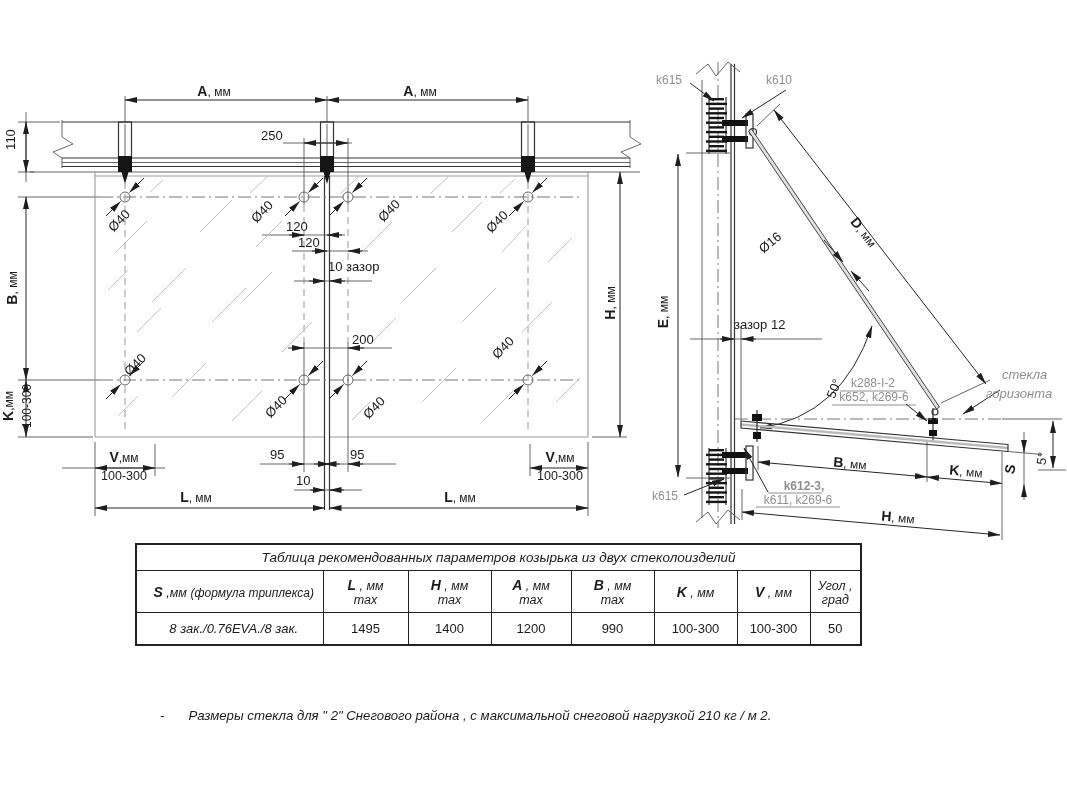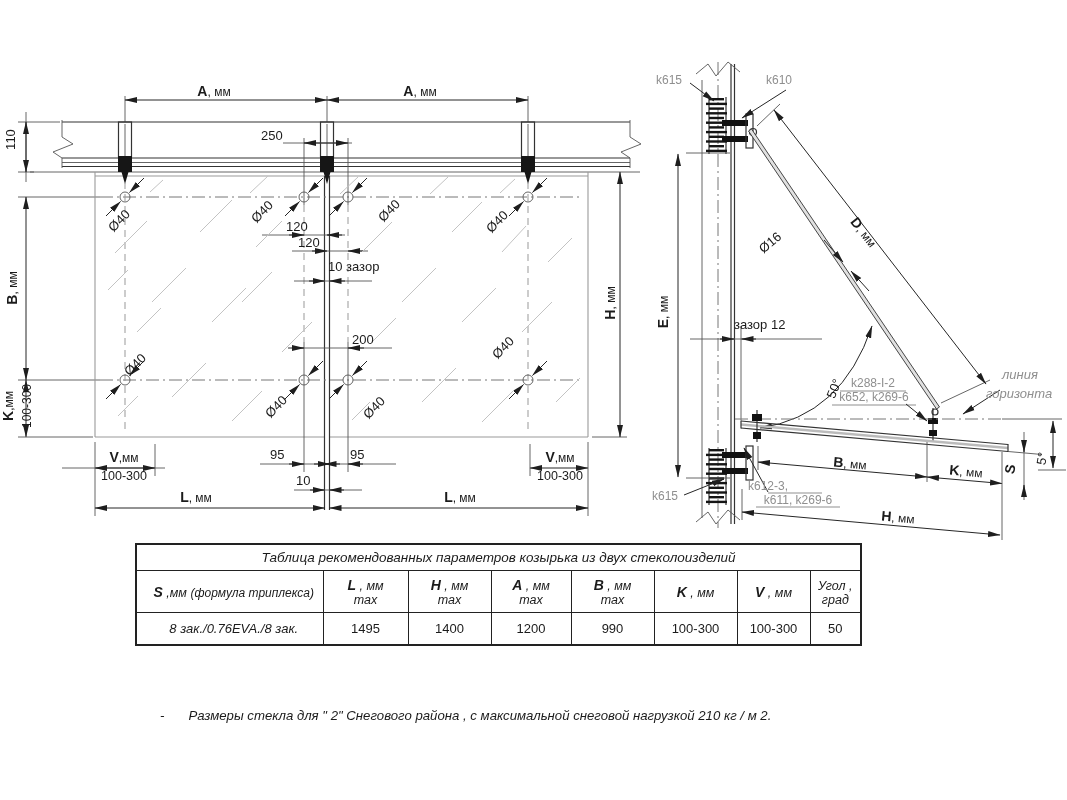--- a/index.html
+++ b/index.html
@@ -343,27 +343,27 @@
 
 <div class="lb grey" style="left:656px;top:74px;">k615</div>
 <div class="lb grey" style="left:766px;top:74px;">k610</div>
 <div class="lb ctr" style="left:755px;top:236px;width:30px;transform:rotate(-40deg);">Ø16</div>
 <div class="lb ctr" style="left:838px;top:225px;width:52px;transform:rotate(52deg);"><span class="bb">D</span><span class="rr">, мм</span></div>
 <div class="lb ctr" style="left:637px;top:305px;width:52px;transform:rotate(-90deg);"><span class="bb">E</span><span class="rr">, мм</span></div>
 <div class="lb" style="left:734px;top:318px;">зазор 12</div>
 <div class="lb ctr" style="left:822px;top:382px;width:24px;transform:rotate(-68deg);">50°</div>
 <div class="lb grey ctr" style="left:842px;top:377px;width:62px;">k288-I-2</div>
 <div class="lb grey ctr" style="left:833px;top:391px;width:82px;">k652, k269-6</div>
-<div class="lb grey it" style="left:1002px;top:368px;font-size:13px;">линия</div>
+<div class="lb grey it" style="left:1002px;top:368px;font-size:13px;">стекла</div>
 <div class="lb grey it" style="left:986px;top:387px;font-size:13px;">горизонта</div>
 <div class="lb ctr" style="left:824px;top:456px;width:52px;transform:rotate(5deg);"><span class="bb">B</span><span class="rr">, мм</span></div>
 <div class="lb ctr" style="left:941px;top:464px;width:50px;transform:rotate(5deg);"><span class="bb">K</span><span class="rr">, мм</span></div>
 <div class="lb ctr" style="left:1003px;top:462px;width:14px;font-weight:bold;font-size:14px;transform:rotate(-80deg);">S</div>
 <div class="lb ctr" style="left:1032px;top:452px;width:20px;transform:rotate(-80deg);">5°</div>
-<div class="lb grey ctr" style="left:744px;top:480px;width:48px;">k612-3,</div>
+<div class="lb grey ctr" style="left:780px;top:480px;width:48px;font-weight:bold;">k612-3,</div>
 <div class="lb grey ctr" style="left:757px;top:494px;width:82px;">k611, k269-6</div>
 <div class="lb grey" style="left:652px;top:490px;">k615</div>
 <div class="lb ctr" style="left:871px;top:510px;width:54px;transform:rotate(5deg);"><span class="bb">H</span><span class="rr">, мм</span></div>
 
 <table class="ptable">
   <colgroup>
     <col style="width:187px">
         <col style="width:85px">
         <col style="width:83px">
         <col style="width:80px">

